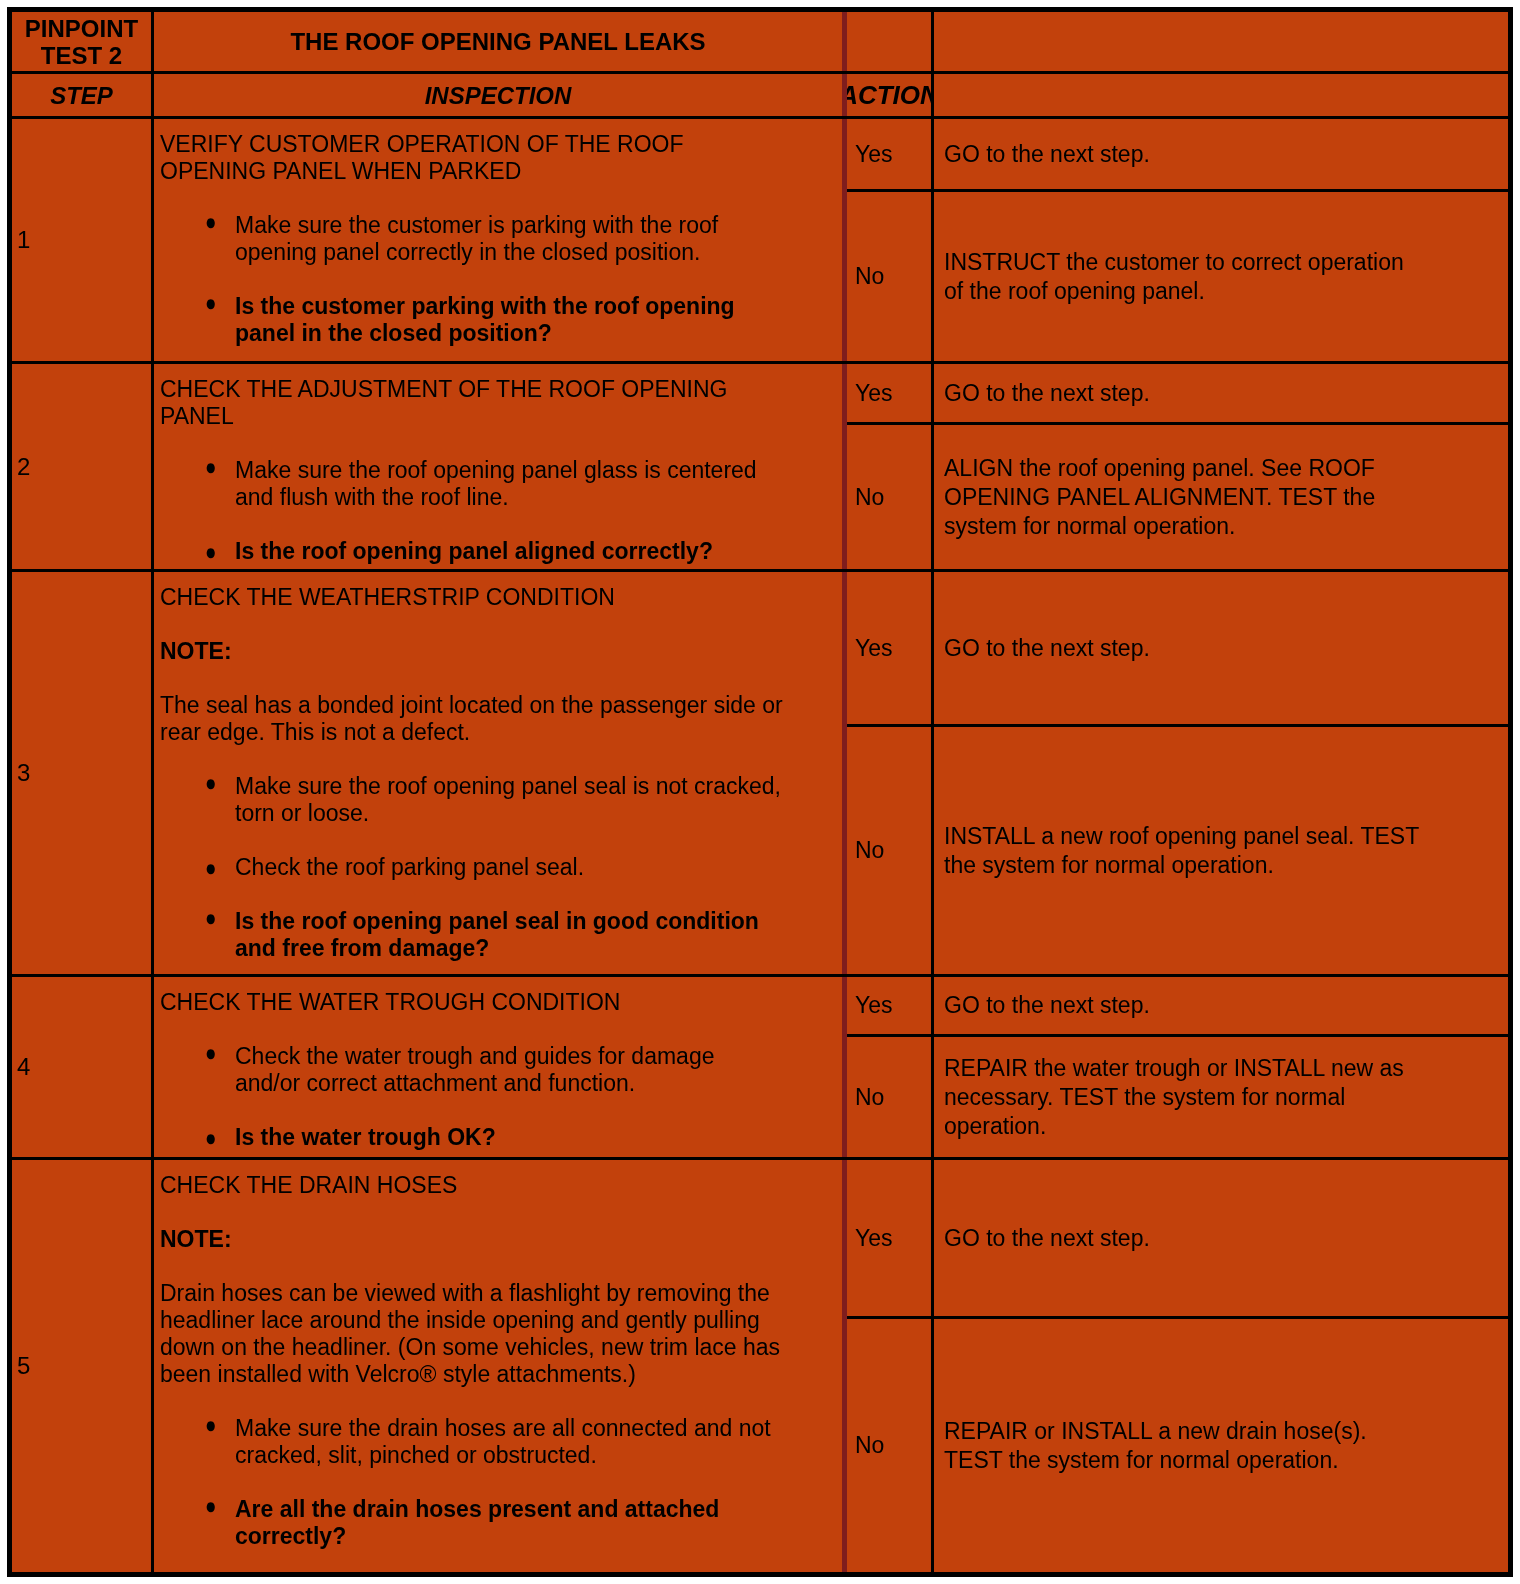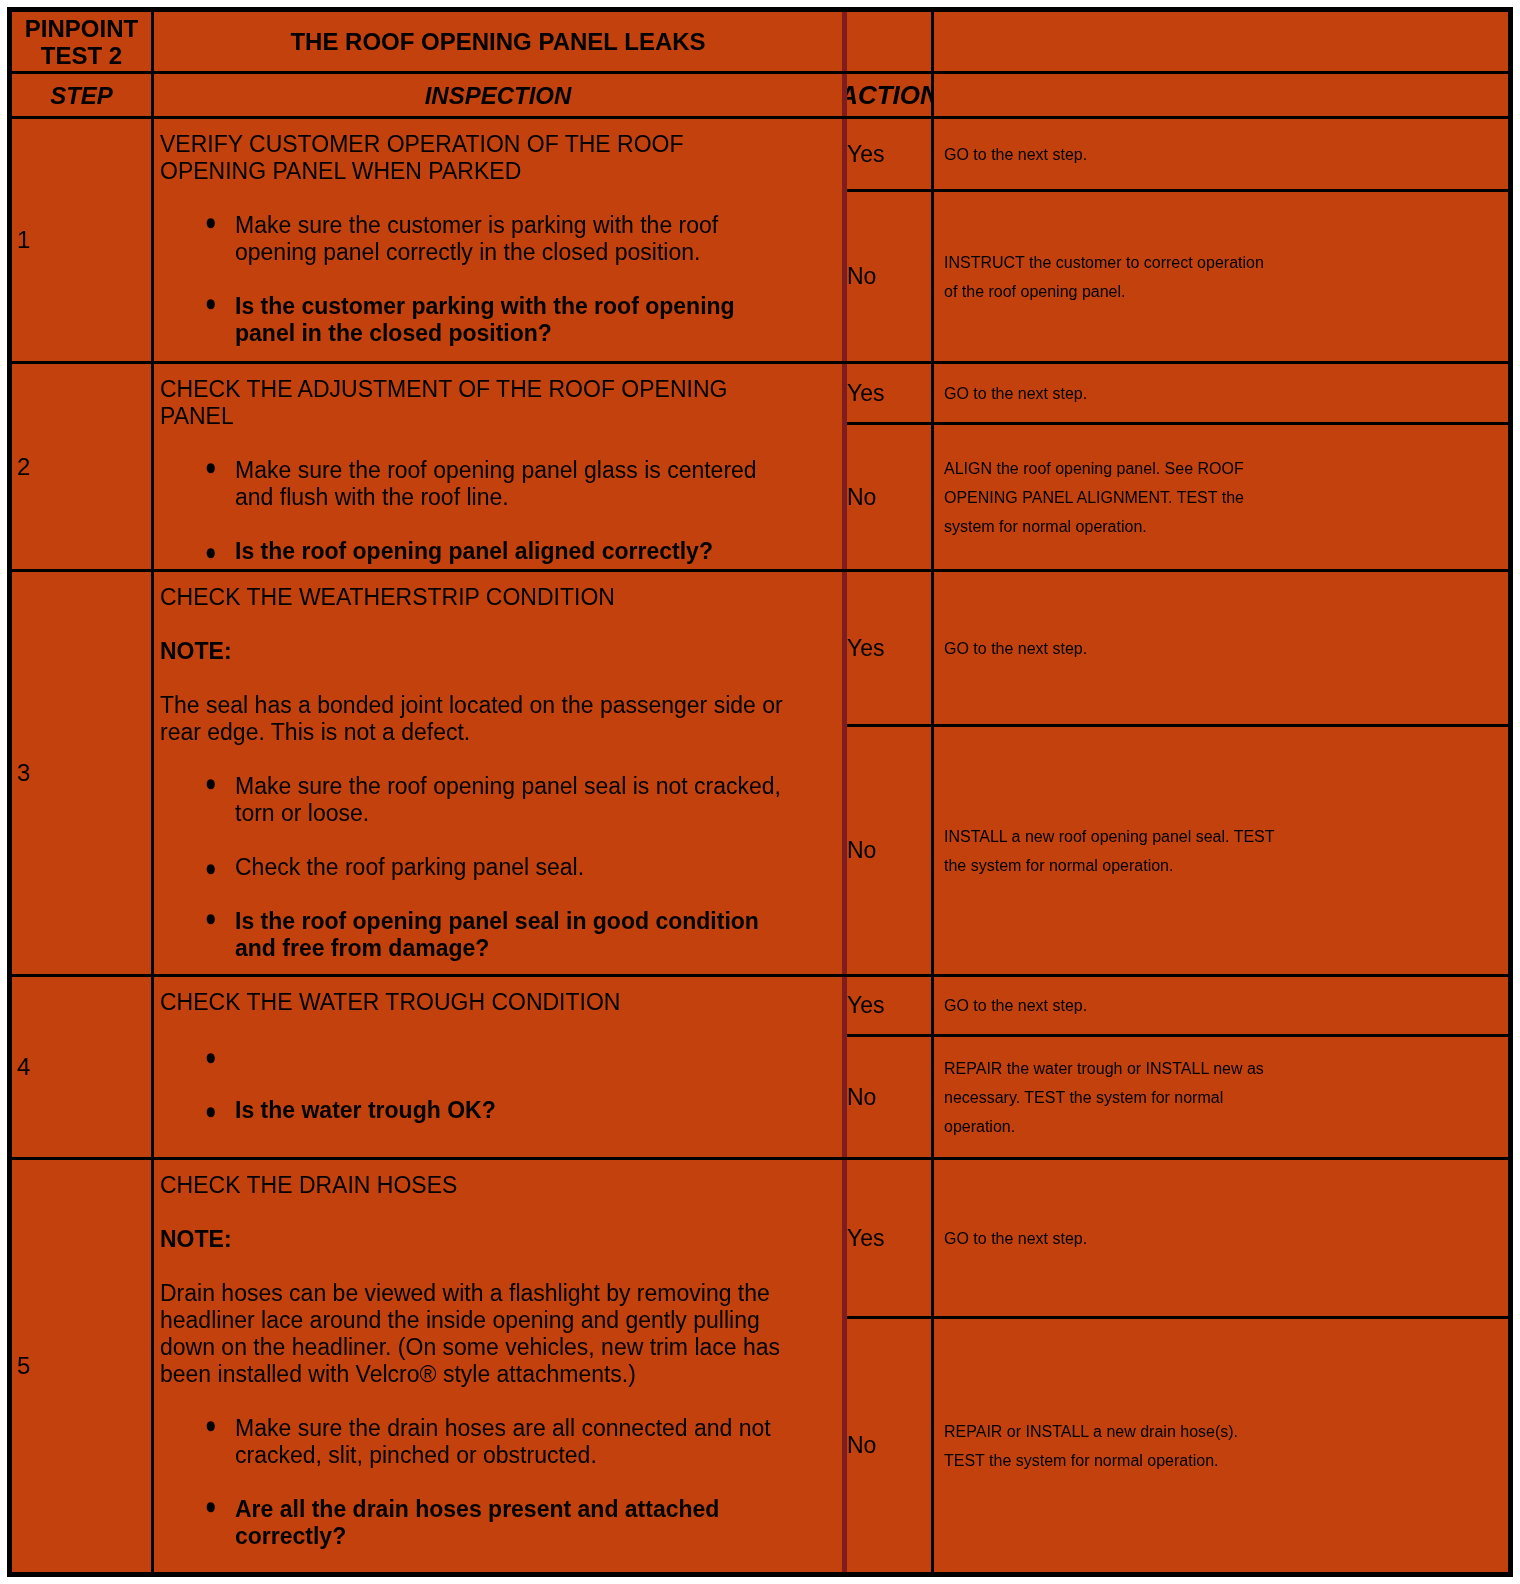--- a/index.html
+++ b/index.html
@@ -23,23 +23,23 @@
   .c-step { width: 142px; border-right: 3px solid #000; flex: none; }
   .c-insp { width: 693px; border-right: 5px solid #7f1d1d; flex: none; }
   .c-yes  { width: 87px;  border-right: 3px solid #000; flex: none; }
   .c-act  { flex: 1; }
   .c-right { flex: 1; display: flex; flex-direction: column; min-width: 0; }
   .subrow { display: flex; box-sizing: border-box; overflow: hidden; }
   .sub-yes { border-bottom: 3px solid #000; flex: none; }
   .sub-no { flex: 1; }
   .subrow .c-yes2 { width: 87px; border-right: 3px solid #000; flex: none;
     box-sizing: border-box; display: flex; align-items: center;
-    font-size: 23px; }
+    padding-left: 8px; font-size: 23px; }
   .subrow .c-act2 { flex: 1; box-sizing: border-box; display: flex; align-items: center;
-    padding: 4px 16px 4px 10px; font-size: 16px; line-height: 29px;
+    padding: 4px 16px 4px 10px; font-size: 23px; line-height: 29px;
     white-space: pre-line; overflow: hidden; }
 
   
   .row-title { height: 59px; }
   .row-colhead { height: 45px; font-style: italic; }
   .hdr { font-weight: bold; font-size: 24px; line-height: 27px;
     display: flex; align-items: center; justify-content: center;
     text-align: center; }
   .hdr-action { font-size: 26px; }
 
@@ -173,20 +173,22 @@
       </div>
     </div>
   </div>
 
   <div class="trow r4">
     <div class="cell c-step stepnum">4</div>
     <div class="cell c-insp insp">
       <div class="blk">CHECK THE WATER TROUGH CONDITION</div>
       <div class="blk bullet">
         <span class="dot">●</span>
+        <span class="btext">Check the water trough and guides for damage
+and/or correct attachment and function.</span>
       </div>
       <div class="blk bullet bold">
         <span class="dot">●</span>
         <span class="btext">Is the water trough OK?</span>
       </div>
     </div>
     <div class="c-right">
       <div class="subrow sub-yes">
         <div class="c-yes2">Yes</div>
         <div class="c-act2">GO to the next step.</div>

